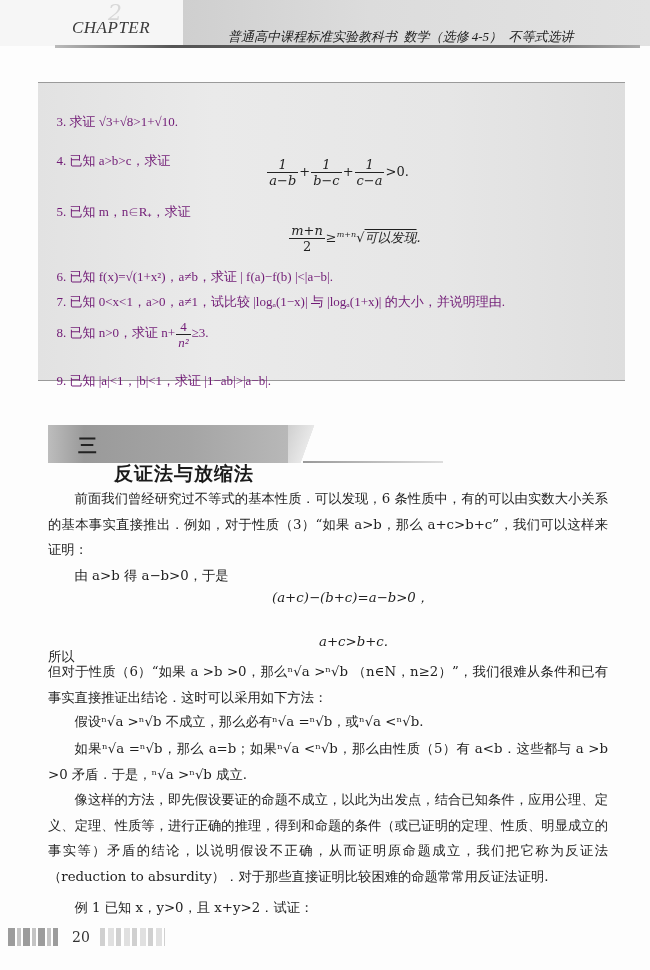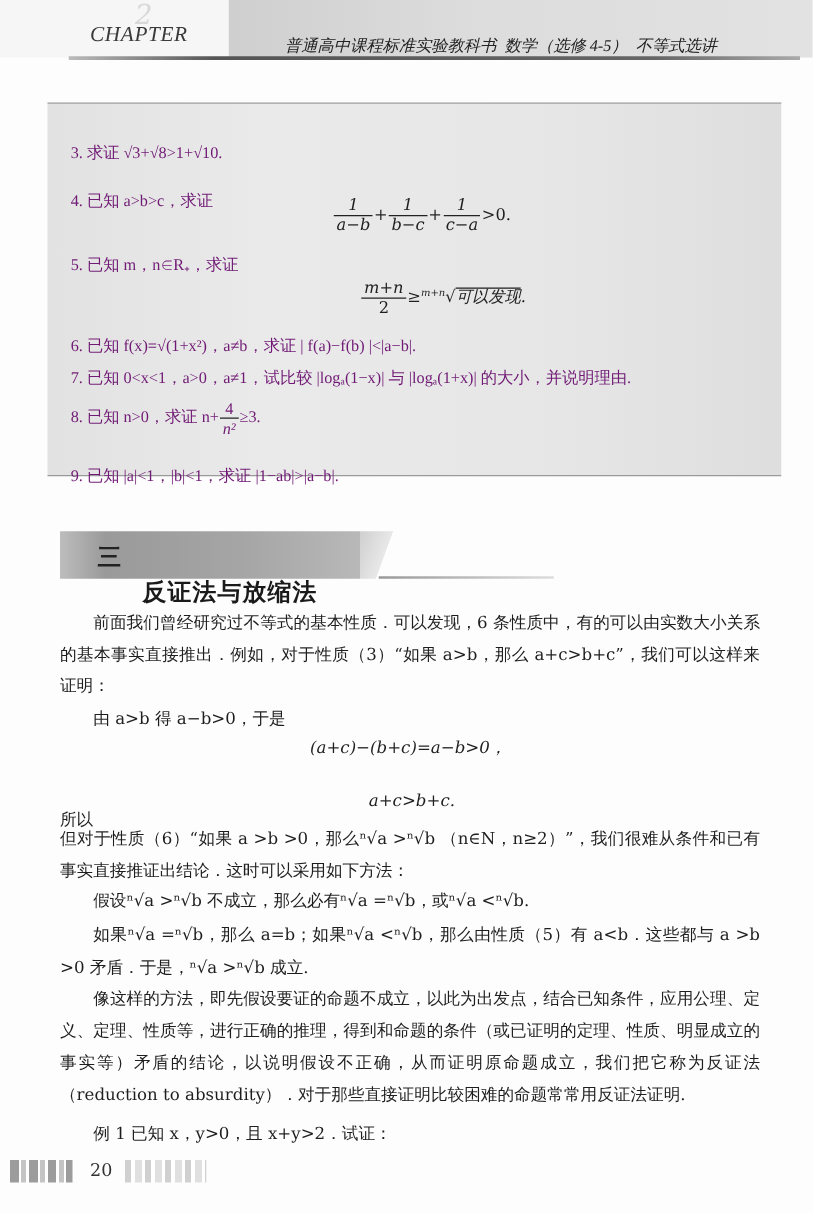--- a/index.html
+++ b/index.html
@@ -27,21 +27,21 @@
   .sec-banner{position:absolute;left:48px;top:425px;width:360px;height:40px;}
   .sec-bg{position:absolute;left:0;top:0;width:240px;height:38px;
      background:linear-gradient(90deg,#bdbdbd,#9a9a9a 15%,#a5a5a5 60%,#b8b8b8);}
   .sec-stripe{position:absolute;left:240px;top:0;width:30px;height:38px;
      background:linear-gradient(110deg,#cfcfcf 0%,#e8e8e8 60%,transparent 61%);}
   .sec-tail{position:absolute;left:255px;top:36px;width:140px;height:2px;background:linear-gradient(90deg,#999,#ddd);}
   .sec-num{position:absolute;left:30px;top:8px;font-family:"DejaVu Sans",sans-serif;font-size:19px;font-weight:bold;color:#222;}
   .sec-title{position:absolute;left:66px;top:8px;font-family:"DejaVu Sans",sans-serif;font-size:19px;font-weight:bold;color:#1a1a1a;letter-spacing:1px;margin-top:28px;}
   .p{position:absolute;left:48px;width:560px;font-size:13.3px;line-height:25.5px;color:#1e1e1e;text-align:justify;}
   .ind{text-indent:2em;}
-  .eq{position:absolute;font-size:13.3px;white-space:pre;font-style:italic;}
+  .eq{position:absolute;font-size:13.3px;white-space:pre;font-style:italic;margin-left:24px;}
   .foot-bars{position:absolute;left:8px;top:928px;height:18px;width:50px;
      background:repeating-linear-gradient(90deg,#9c9c9c 0 7px,#ffffff 7px 9px,#c4c4c4 9px 13px,#fff 13px 15px);}
   .foot-bars2{position:absolute;left:100px;top:928px;height:18px;width:65px;
      background:repeating-linear-gradient(90deg,#d0d0d0 0 5px,#fff 5px 8px,#e0e0e0 8px 14px,#fff 14px 16px);}
   .pageno{position:absolute;left:72px;top:929px;font-size:14px;color:#333;}
 </style>
 </head>
 <body>
 
 <div class="hdr">

